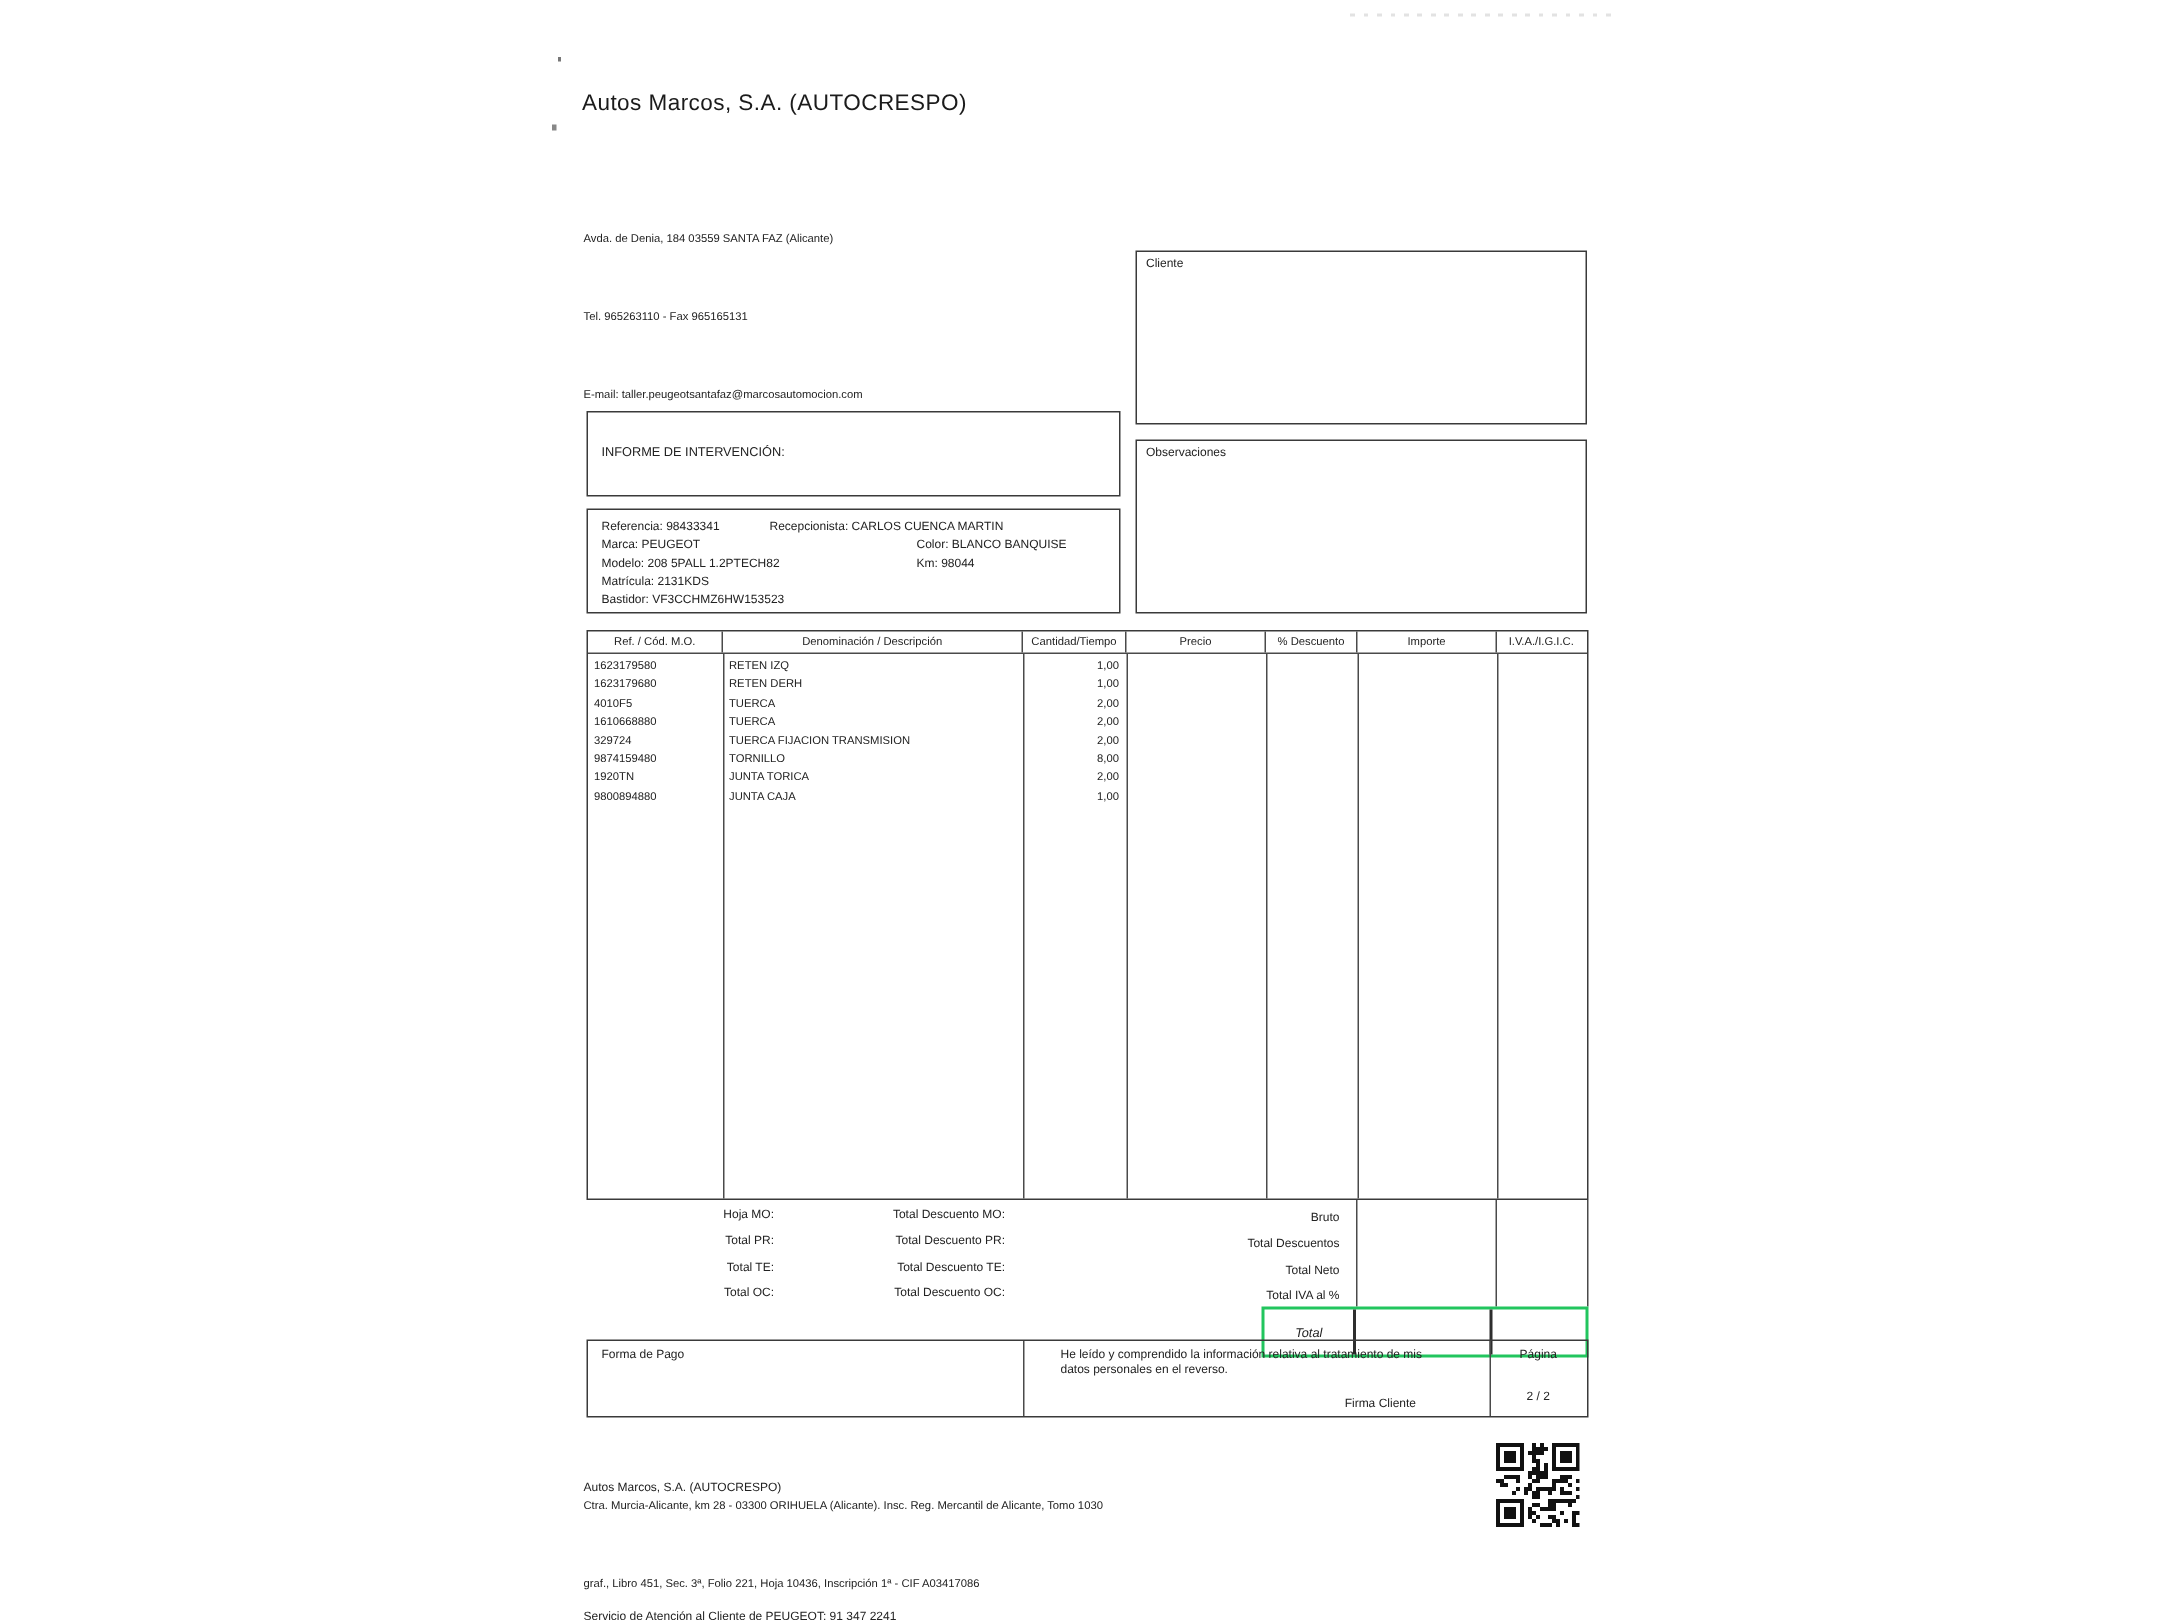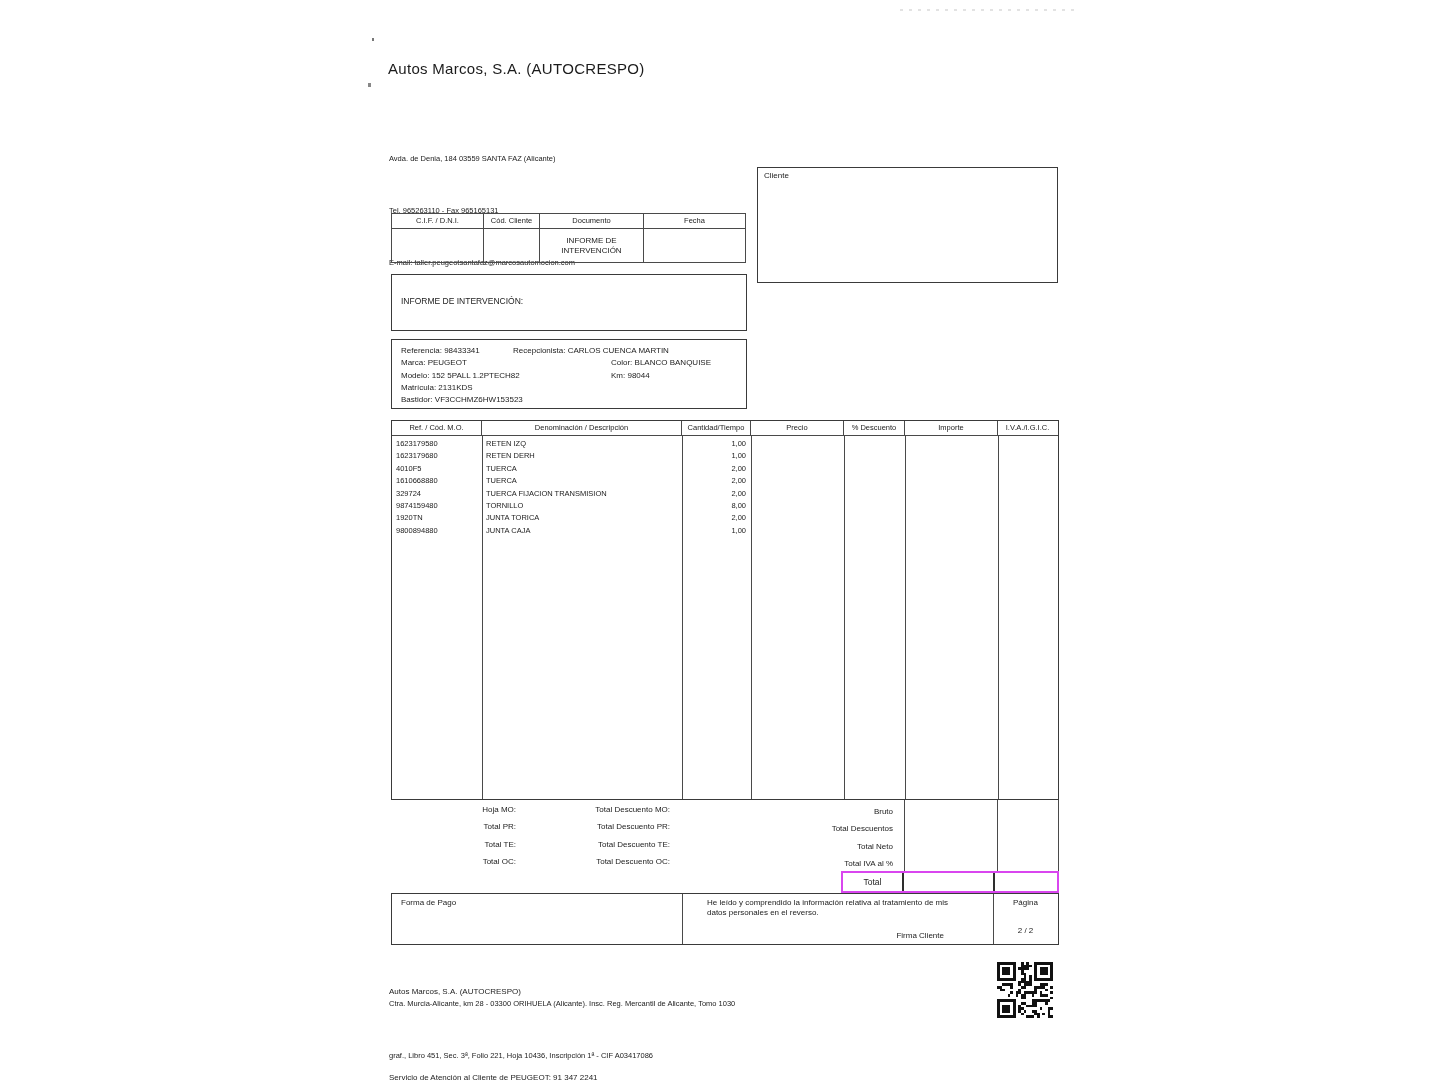--- a/index.html
+++ b/index.html
@@ -32,59 +32,47 @@
   <div class="abs" style="left:372px;top:38px;width:2px;height:3px;background:#777;"></div>
   <div class="abs" style="left:368px;top:83px;width:3px;height:4px;background:#888;"></div>
 
   <div class="abs title" style="left:388px;top:60px;">Autos Marcos, S.A. (AUTOCRESPO)</div>
   <div class="abs" style="left:389px;top:111px;">
     <div class="lbl75">Avda. de Denia, 184 03559 SANTA FAZ  (Alicante)</div>
     <div class="lbl75">Tel. 965263110   - Fax 965165131</div>
     <div class="lbl75">E-mail: taller.peugeotsantafaz@marcosautomocion.com</div>
   </div>
 
-  <div class="abs thin" style="left:391px;top:213px;width:355px;height:50px;">
-    <div style="display:grid;grid-template-columns:92px 56px 104px 101px;height:14px;border-bottom:1px solid #4a4a4a;">
-      <div class="hdrcell">C.I.F. / D.N.I.</div>
-      <div class="hdrcell">Cód. Cliente</div>
-      <div class="hdrcell">Documento</div>
-      <div class="hdrcell">Fecha</div>
-    </div>
-    <div style="display:grid;grid-template-columns:92px 56px 104px 101px;height:34px;">
-      <div style="border-right:1px solid #4a4a4a;" class="lbl8"></div>
-      <div style="border-right:1px solid #4a4a4a;" class="lbl8"></div>
-      <div style="border-right:1px solid #4a4a4a;display:flex;align-items:center;justify-content:center;">
-        <div style="width:64px;text-align:center;" class="lbl8">INFORME DE INTERVENCIÓN</div>
-      </div>
-      <div class="lbl8"></div>
-    </div>
-  </div>
 
   <div class="abs box" style="left:757px;top:167px;width:301px;height:116px;">
     <div class="lbl8" style="margin:3px 0 0 6px;">Cliente</div>
     <div class="lbl8"></div>
   </div>
 
+  <div class="abs box" style="left:757px;top:293px;width:301px;height:116px;">
+    <div class="lbl8" style="margin:3px 0 0 6px;">Observaciones</div>
+    <div class="lbl8"></div>
+  </div>
 
   <div class="abs box" style="left:391px;top:274px;width:356px;height:57px;">
     <div style="margin:21px 0 0 9px;font-size:8.5px;">INFORME DE INTERVENCIÓN:</div>
   </div>
 
   <div class="abs box" style="left:391px;top:339px;width:356px;height:70px;">
     <div style="position:relative;margin:5px 0 0 9px;font-size:8px;line-height:12.3px;">
       <div>
         <span>Referencia: 98433341</span>
         <span class="abs" style="left:112px;">Recepcionista: CARLOS CUENCA MARTIN</span>
       </div>
       <div>
         <span>Marca: PEUGEOT</span>
         <span class="abs" style="left:210px;">Color: BLANCO BANQUISE</span>
       </div>
       <div>
-        <span>Modelo: 152 5PALL 1.2PTECH82</span>
+        <span>Modelo: 208 5PALL 1.2PTECH82</span>
         <span class="abs" style="left:210px;">Km: 98044</span>
       </div>
       <div>Matrícula: 2131KDS</div>
       <div>Bastidor: VF3CCHMZ6HW153523</div>
     </div>
   </div>
 
   <div class="abs box" style="left:391px;top:420px;width:668px;height:380px;border-width:1.5px;">
     <div style="display:grid;grid-template-columns:90px 200px 69px 93px 61px 93px 59px;height:14px;border-bottom:1px solid #4a4a4a;">
       <div class="hdrcell">Ref. / Cód. M.O.</div>
@@ -156,21 +144,21 @@
       <div class="tot-lbl" style="left: 150px; width: 129px; top: 5px;">Total Descuento MO:</div>
       <div class="tot-lbl" style="left: 150px; width: 129px; top: 22.3px;">Total Descuento PR:</div>
       <div class="tot-lbl" style="left: 150px; width: 129px; top: 39.6px;">Total Descuento TE:</div>
       <div class="tot-lbl" style="left: 150px; width: 129px; top: 56.9px;">Total Descuento OC:</div>
       <div class="tot-lbl" style="left: 330px; width: 172px; top: 6.5px;">Bruto</div>
       <div class="tot-lbl" style="left: 330px; width: 172px; top: 24px;">Total Descuentos</div>
       <div class="tot-lbl" style="left: 330px; width: 172px; top: 41.5px;">Total Neto</div>
       <div class="tot-lbl" style="left: 330px; width: 172px; top: 59px;">Total IVA al %</div>
     </div>
 
-  <div class="abs" style="left:841px;top:871px;width:218px;height:22px;border:2px solid #d946ef;box-sizing:border-box;display:grid;grid-template-columns:61px 91px 62px;">
+  <div class="abs" style="left:841px;top:871px;width:218px;height:34px;border:2px solid #22c55e;box-sizing:border-box;display:grid;grid-template-columns:61px 91px 62px;font-style:italic;">
     <div style="border-right:2px solid #2e2e2e;display:flex;align-items:center;justify-content:center;font-size:8.5px;">Total</div>
     <div style="border-right:2px solid #2e2e2e;font-size:8.5px;"></div>
     <div></div>
   </div>
 
   <div class="abs" style="left:391px;top:893px;width:668px;height:52px;border:1.5px solid #3a3a3a;box-sizing:border-box;display:grid;grid-template-columns:291px 311px 63px;">
     <div style="border-right:1px solid #4a4a4a;padding:4px 0 0 9px;" class="lbl8">
       <span>Forma de Pago</span>
     </div>
     <div style="border-right:1px solid #4a4a4a;position:relative;padding:4px 20px 0 24px;box-sizing:border-box;" class="lbl8">

